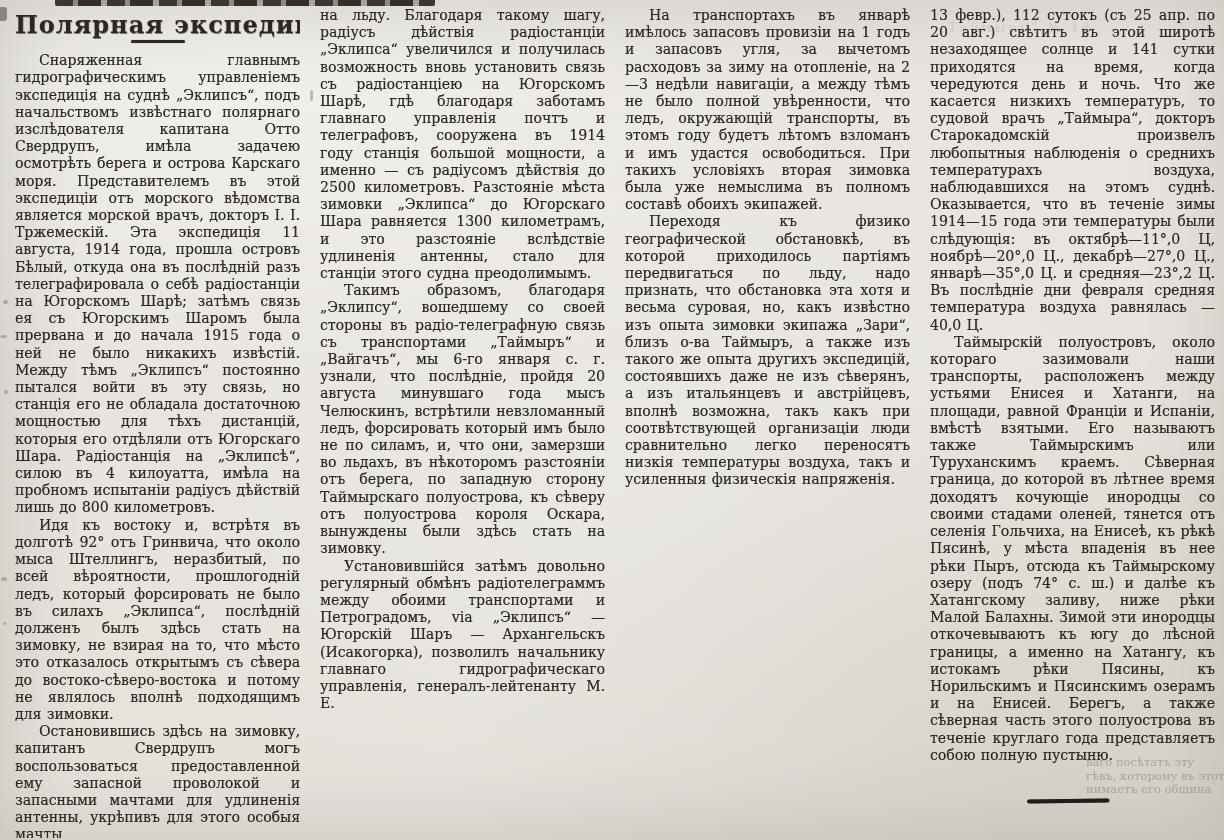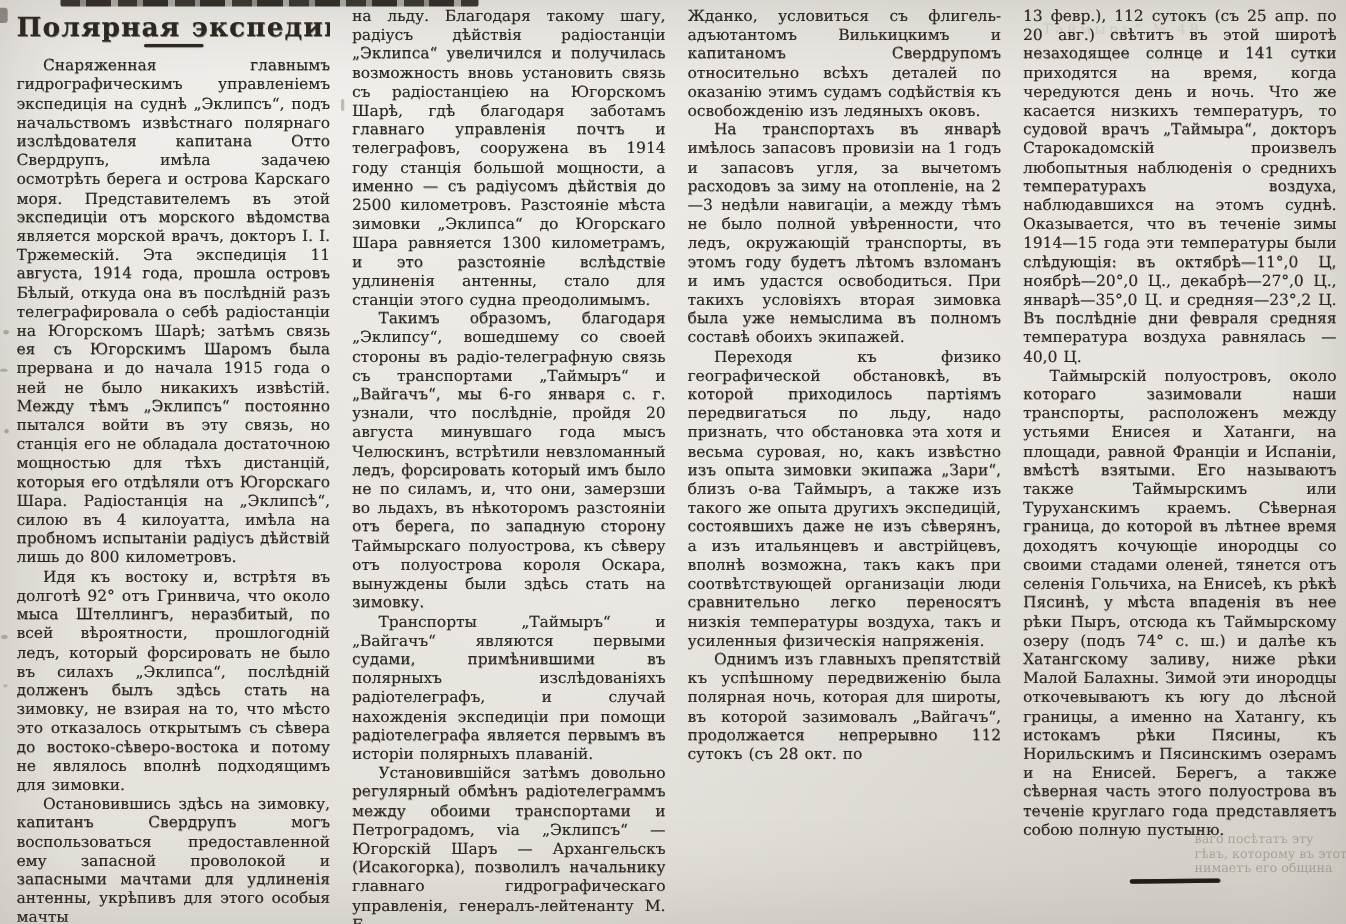--- a/index.html
+++ b/index.html
@@ -100,29 +100,26 @@
       <h1 class="headline">Полярная экспедиція.</h1>
       <div class="title-rule"></div>
       <p class="ind">Снаряженная главнымъ гидрографическимъ управленіемъ экспедиція на суднѣ „Эклипсъ“, подъ начальствомъ извѣстнаго полярнаго изслѣдователя капитана Отто Свердрупъ, имѣла задачею осмотрѣть берега и острова Карскаго моря. Представителемъ въ этой экспедиціи отъ морского вѣдомства является морской врачъ, докторъ І. І. Тржемескій. Эта экспедиція 11 августа, 1914 года, прошла островъ Бѣлый, откуда она въ послѣдній разъ телеграфировала о себѣ радіостанціи на Югорскомъ Шарѣ; затѣмъ связь ея съ Югорскимъ Шаромъ была прервана и до начала 1915 года о ней не было никакихъ извѣстій. Между тѣмъ „Эклипсъ“ постоянно пытался войти въ эту связь, но станція его не обладала достаточною мощностью для тѣхъ дистанцій, которыя его отдѣляли отъ Югорскаго Шара. Радіостанція на „Эклипсѣ“, силою въ 4 килоуатта, имѣла на пробномъ испытаніи радіусъ дѣйствій лишь до 800 километровъ.</p>
       <p class="ind">Идя къ востоку и, встрѣтя въ долготѣ 92° отъ Гринвича, что около мыса Штеллингъ, неразбитый, по всей вѣроятности, прошлогодній ледъ, который форсировать не было въ силахъ „Эклипса“, послѣдній долженъ былъ здѣсь стать на зимовку, не взирая на то, что мѣсто это отказалось открытымъ съ сѣвера до востоко-сѣверо-востока и потому не являлось вполнѣ подходящимъ для зимовки.</p>
       <p class="ind">Остановившись здѣсь на зимовку, капитанъ Свердрупъ могъ воспользоваться предоставленной ему запасной проволокой и запасными мачтами для удлиненія антенны, укрѣпивъ для этого особыя мачты</p>
     </div>
 
     <div class="col col-cont">
       <p class="cont">на льду. Благодаря такому шагу, радіусъ дѣйствія радіостанціи „Эклипса“ увеличился и получилась возможность вновь установить связь съ радіостанціею на Югорскомъ Шарѣ, гдѣ благодаря заботамъ главнаго управленія почтъ и телеграфовъ, сооружена въ 1914 году станція большой мощности, а именно — съ радіусомъ дѣйствія до 2500 километровъ. Разстояніе мѣста зимовки „Эклипса“ до Югорскаго Шара равняется 1300 километрамъ, и это разстояніе вслѣдствіе удлиненія антенны, стало для станціи этого судна преодолимымъ.</p>
       <p class="ind">Такимъ образомъ, благодаря „Эклипсу“, вошедшему со своей стороны въ радіо-телеграфную связь съ транспортами „Таймыръ“ и „Вайгачъ“, мы 6-го января с. г. узнали, что послѣдніе, пройдя 20 августа минувшаго года мысъ Челюскинъ, встрѣтили невзломанный ледъ, форсировать который имъ было не по силамъ, и, что они, замерзши во льдахъ, въ нѣкоторомъ разстояніи отъ берега, по западную сторону Таймырскаго полуострова, къ сѣверу отъ полуострова короля Оскара, вынуждены были здѣсь стать на зимовку.</p>
-      <p class="ind">Транспорты „Таймыръ“ и „Вайгачъ“ являются первыми судами, примѣнившими въ полярныхъ изслѣдованіяхъ радіотелеграфъ, и случай нахожденія экспедиціи при помощи радіотелеграфа является первымъ въ исторіи полярныхъ плаваній.</p>
       <p class="ind">Установившійся затѣмъ довольно регулярный обмѣнъ радіотелеграммъ между обоими транспортами и Петроградомъ, via „Эклипсъ“ — Югорскій Шаръ — Архангельскъ (Исакогорка), позволилъ начальнику главнаго гидрографическаго управленія, генералъ-лейтенанту М. Е.</p>
     </div>
 
     <div class="col col-cont">
-      <p class="cont">Жданко, условиться съ флигель-адъютантомъ Вилькицкимъ и капитаномъ Свердрупомъ относительно всѣхъ деталей по оказанію этимъ судамъ содѣйствія къ освобожденію изъ ледяныхъ оковъ.</p>
       <p class="ind">На транспортахъ въ январѣ имѣлось запасовъ провизіи на 1 годъ и запасовъ угля, за вычетомъ расходовъ за зиму на отопленіе, на 2—3 недѣли навигаціи, а между тѣмъ не было полной увѣренности, что ледъ, окружающій транспорты, въ этомъ году будетъ лѣтомъ взломанъ и имъ удастся освободиться. При такихъ условіяхъ вторая зимовка была уже немыслима въ полномъ составѣ обоихъ экипажей.</p>
       <p class="ind">Переходя къ физико географической обстановкѣ, въ которой приходилось партіямъ передвигаться по льду, надо признать, что обстановка эта хотя и весьма суровая, но, какъ извѣстно изъ опыта зимовки экипажа „Зари“, близъ о-ва Таймыръ, а также изъ такого же опыта другихъ экспедицій, состоявшихъ даже не изъ сѣверянъ, а изъ итальянцевъ и австрійцевъ, вполнѣ возможна, такъ какъ при соотвѣтствующей организаціи люди сравнительно легко переносятъ низкія температуры воздуха, такъ и усиленныя физическія напряженія.</p>
-      <p class="ind">Однимъ изъ главныхъ препятствій къ успѣшному передвиженію была полярная ночь, которая для широты, въ которой зазимовалъ „Вайгачъ“, продолжается непрерывно 112 сутокъ (съ 28 окт. по</p>
     </div>
 
     <div class="col col-cont">
       <p class="cont">13 февр.), 112 сутокъ (съ 25 апр. по 20 авг.) свѣтитъ въ этой широтѣ незаходящее солнце и 141 сутки приходятся на время, когда чередуются день и ночь. Что же касается низкихъ температуръ, то судовой врачъ „Таймыра“, докторъ Старокадомскій произвелъ любопытныя наблюденія о среднихъ температурахъ воздуха, наблюдавшихся на этомъ суднѣ. Оказывается, что въ теченіе зимы 1914—15 года эти температуры были слѣдующія: въ октябрѣ—11°,0 Ц, ноябрѣ—20°,0 Ц., декабрѣ—27°,0 Ц., январѣ—35°,0 Ц. и средняя—23°,2 Ц. Въ послѣдніе дни февраля средняя температура воздуха равнялась —40,0 Ц.</p>
       <p class="ind">Таймырскій полуостровъ, около котораго зазимовали наши транспорты, расположенъ между устьями Енисея и Хатанги, на площади, равной Франціи и Испаніи, вмѣстѣ взятыми. Его называютъ также Таймырскимъ или Туруханскимъ краемъ. Сѣверная граница, до которой въ лѣтнее время доходятъ кочующіе инородцы со своими стадами оленей, тянется отъ селенія Гольчиха, на Енисеѣ, къ рѣкѣ Пясинѣ, у мѣста впаденія въ нее рѣки Пыръ, отсюда къ Таймырскому озеру (подъ 74° с. ш.) и далѣе къ Хатангскому заливу, ниже рѣки Малой Балахны. Зимой эти инородцы откочевываютъ къ югу до лѣсной границы, а именно на Хатангу, къ истокамъ рѣки Пясины, къ Норильскимъ и Пясинскимъ озерамъ и на Енисей. Берегъ, а также сѣверная часть этого полуострова въ теченіе круглаго года представляетъ собою полную пустыню.</p>
     </div>
 
   </div>
 
   <div class="bleed-bottom">

